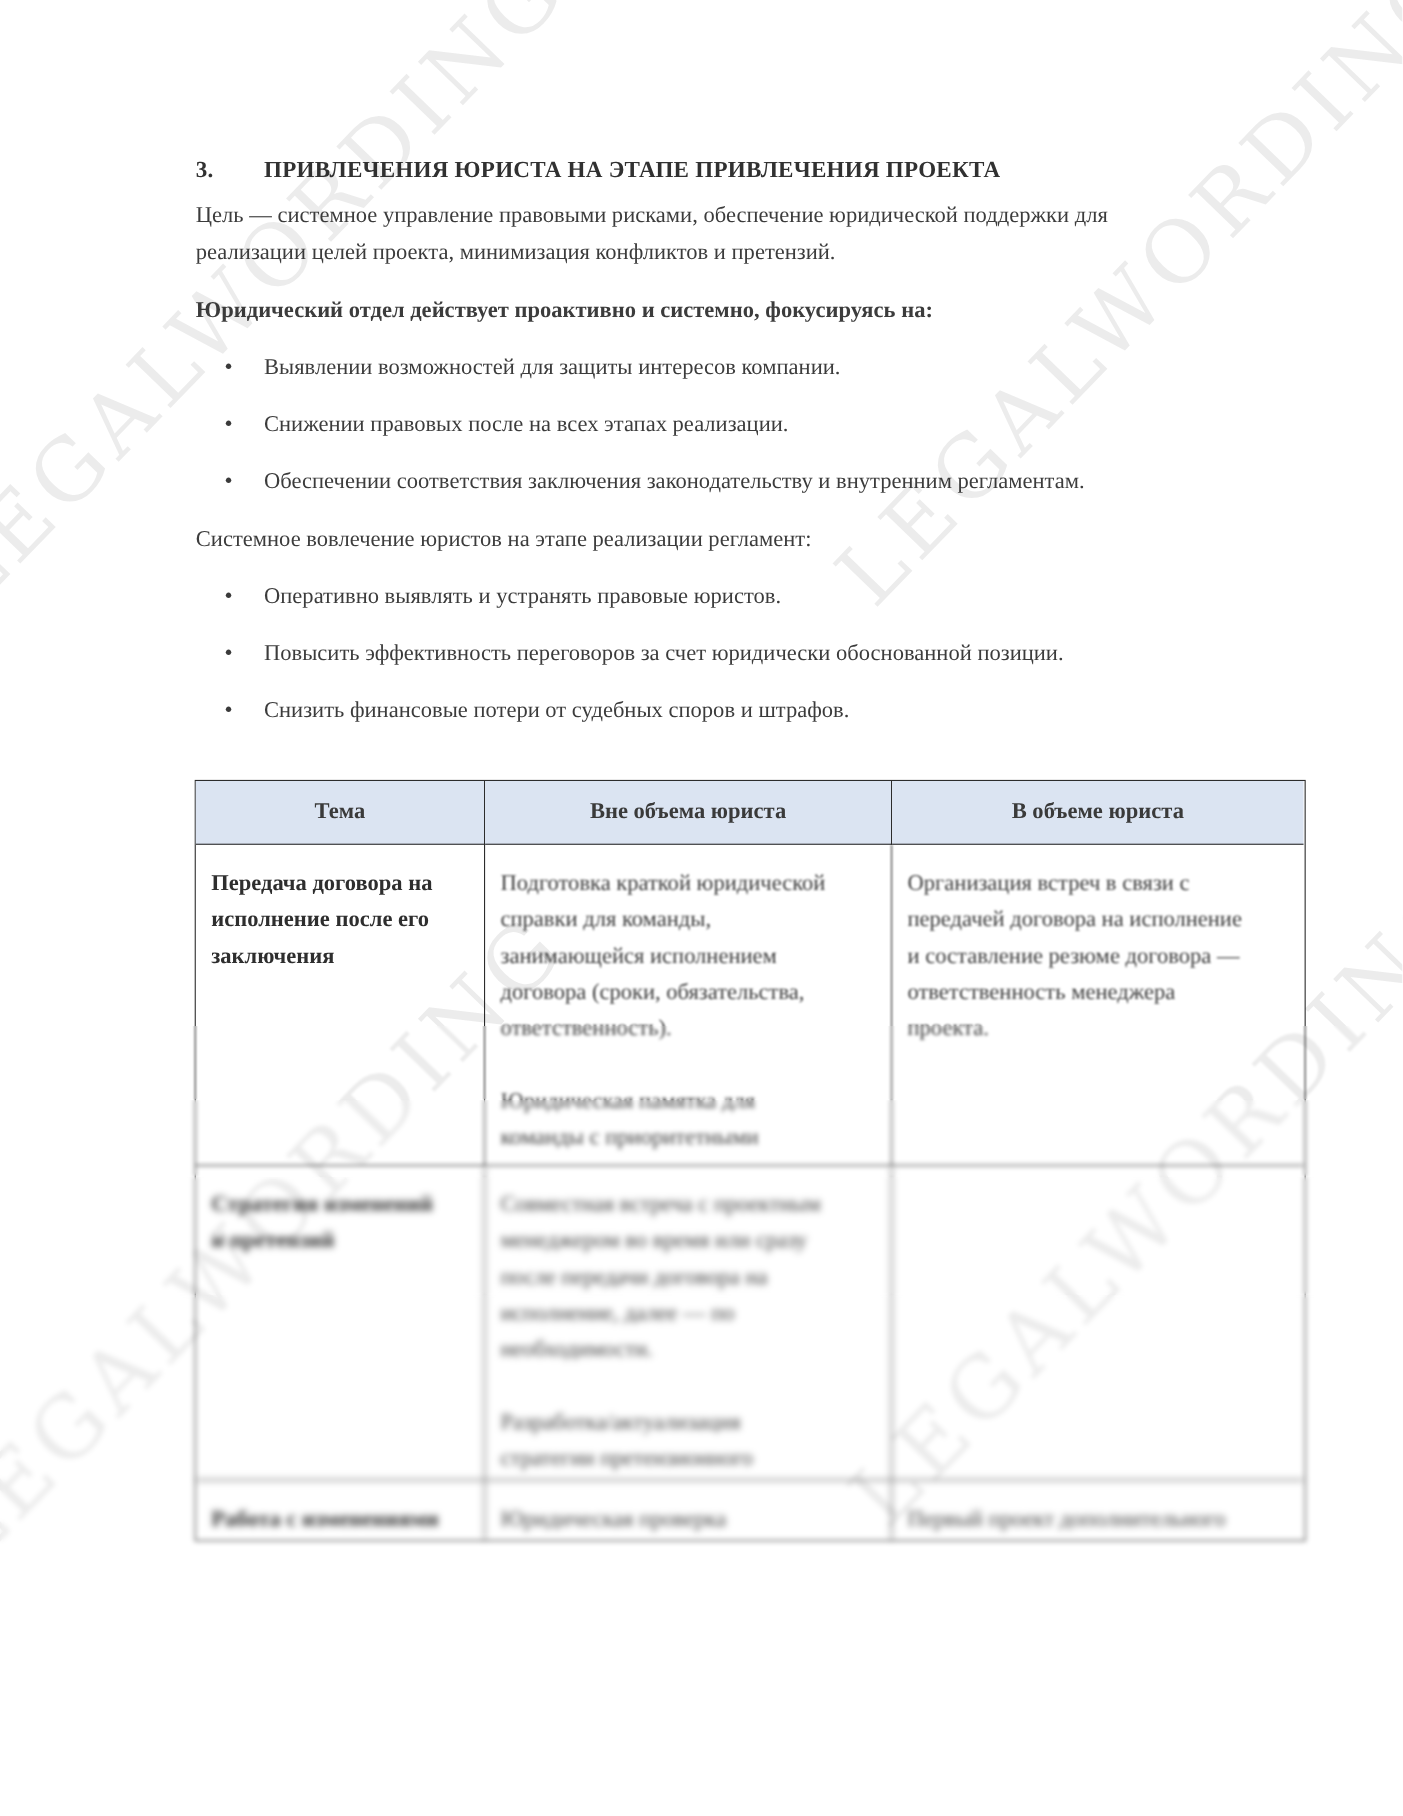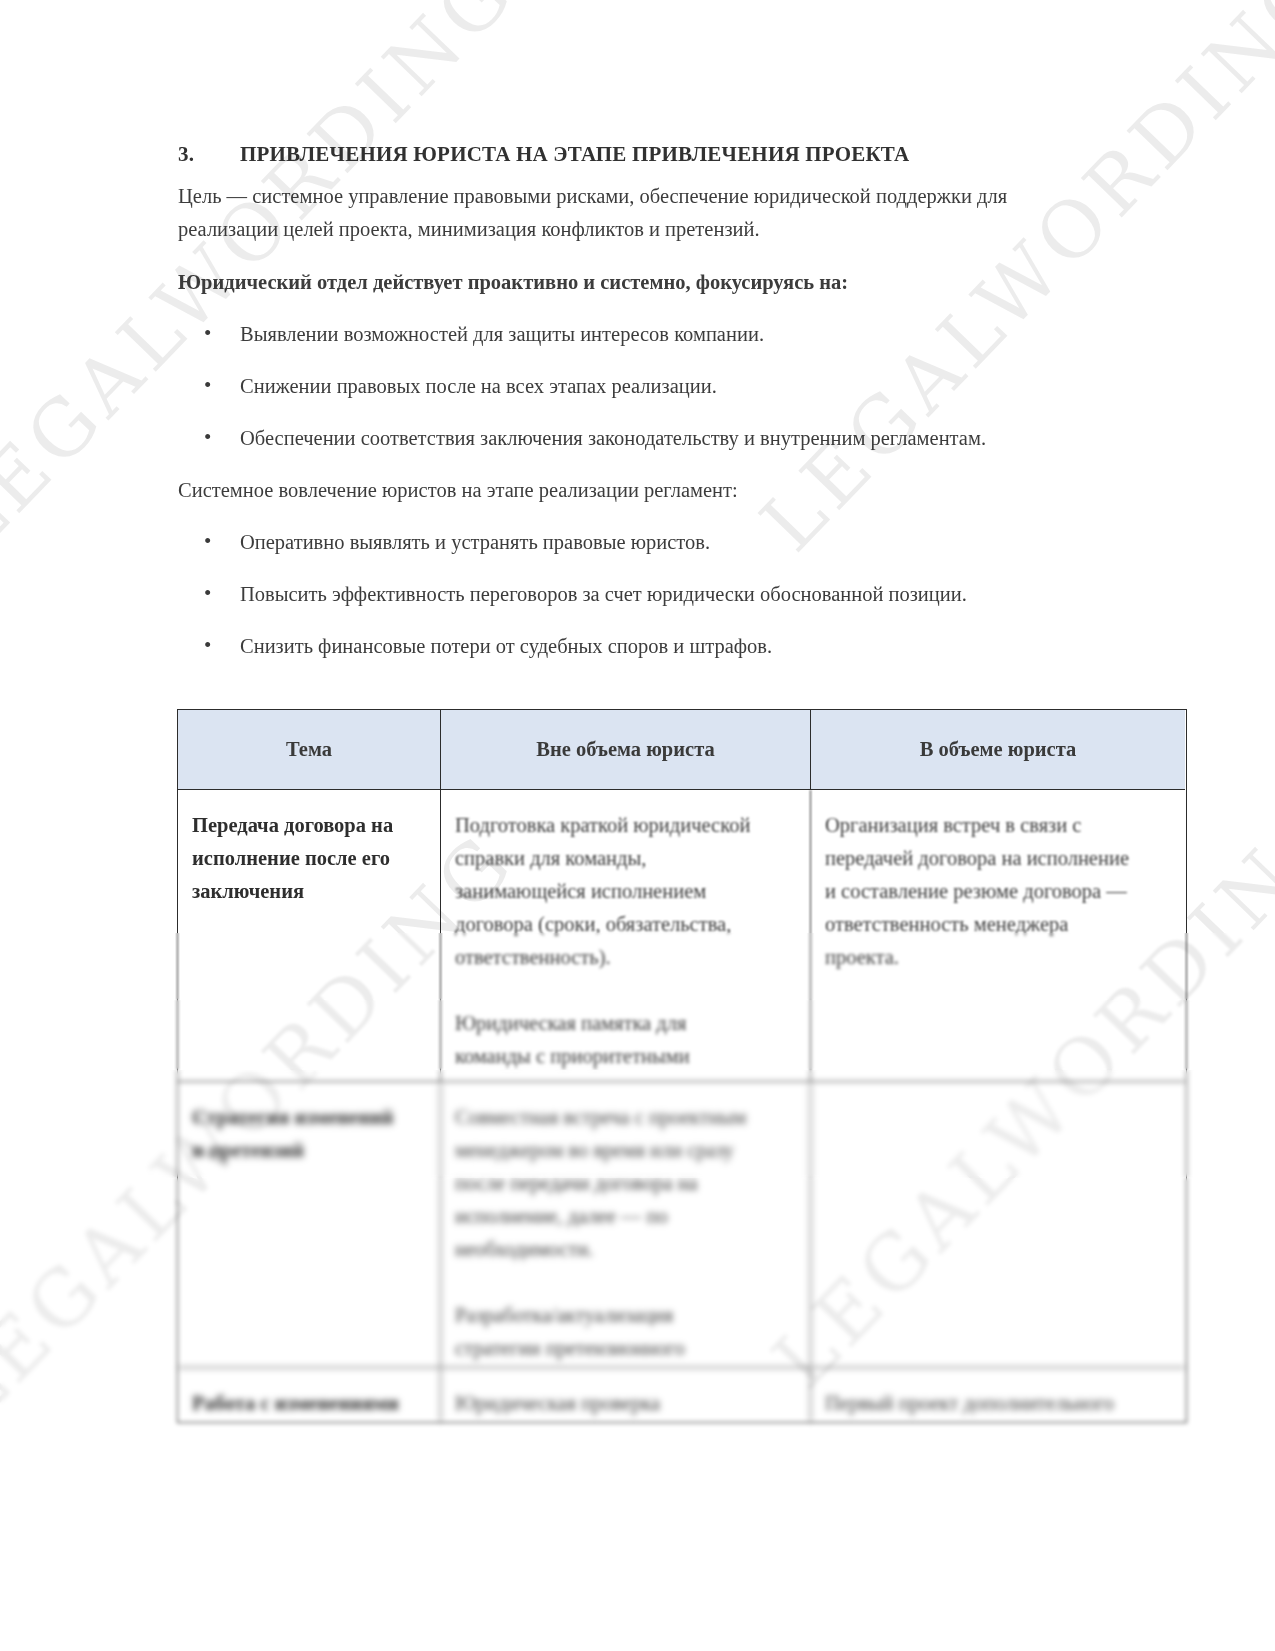--- a/index.html
+++ b/index.html
@@ -76,21 +76,21 @@
   }
   .t-cell:last-child { border-right: none; }
   .t-row:last-child .t-cell { border-bottom: none; }
   .t-head .t-cell {
     background: var(--header-bg, #dbe4f2);
     font-weight: bold;
     color: #3a3a3a;
     display: flex;
     align-items: center;
     justify-content: center;
-    height: 80px;
+    height: 58px;
     padding: 0;
   }
   .t-r1 .t-cell { height: 292px; }
   .t-r2 .t-cell { height: 286px; }
   .t-r3 .t-cell { height: 54px; }
   .cell-topic { font-weight: bold; color: #2e2e2e; }
   
   .blur-a { filter: blur(0.7px); }
   .blur-b { filter: blur(1.0px); }
   .blur-c { filter: blur(2.6px); }

